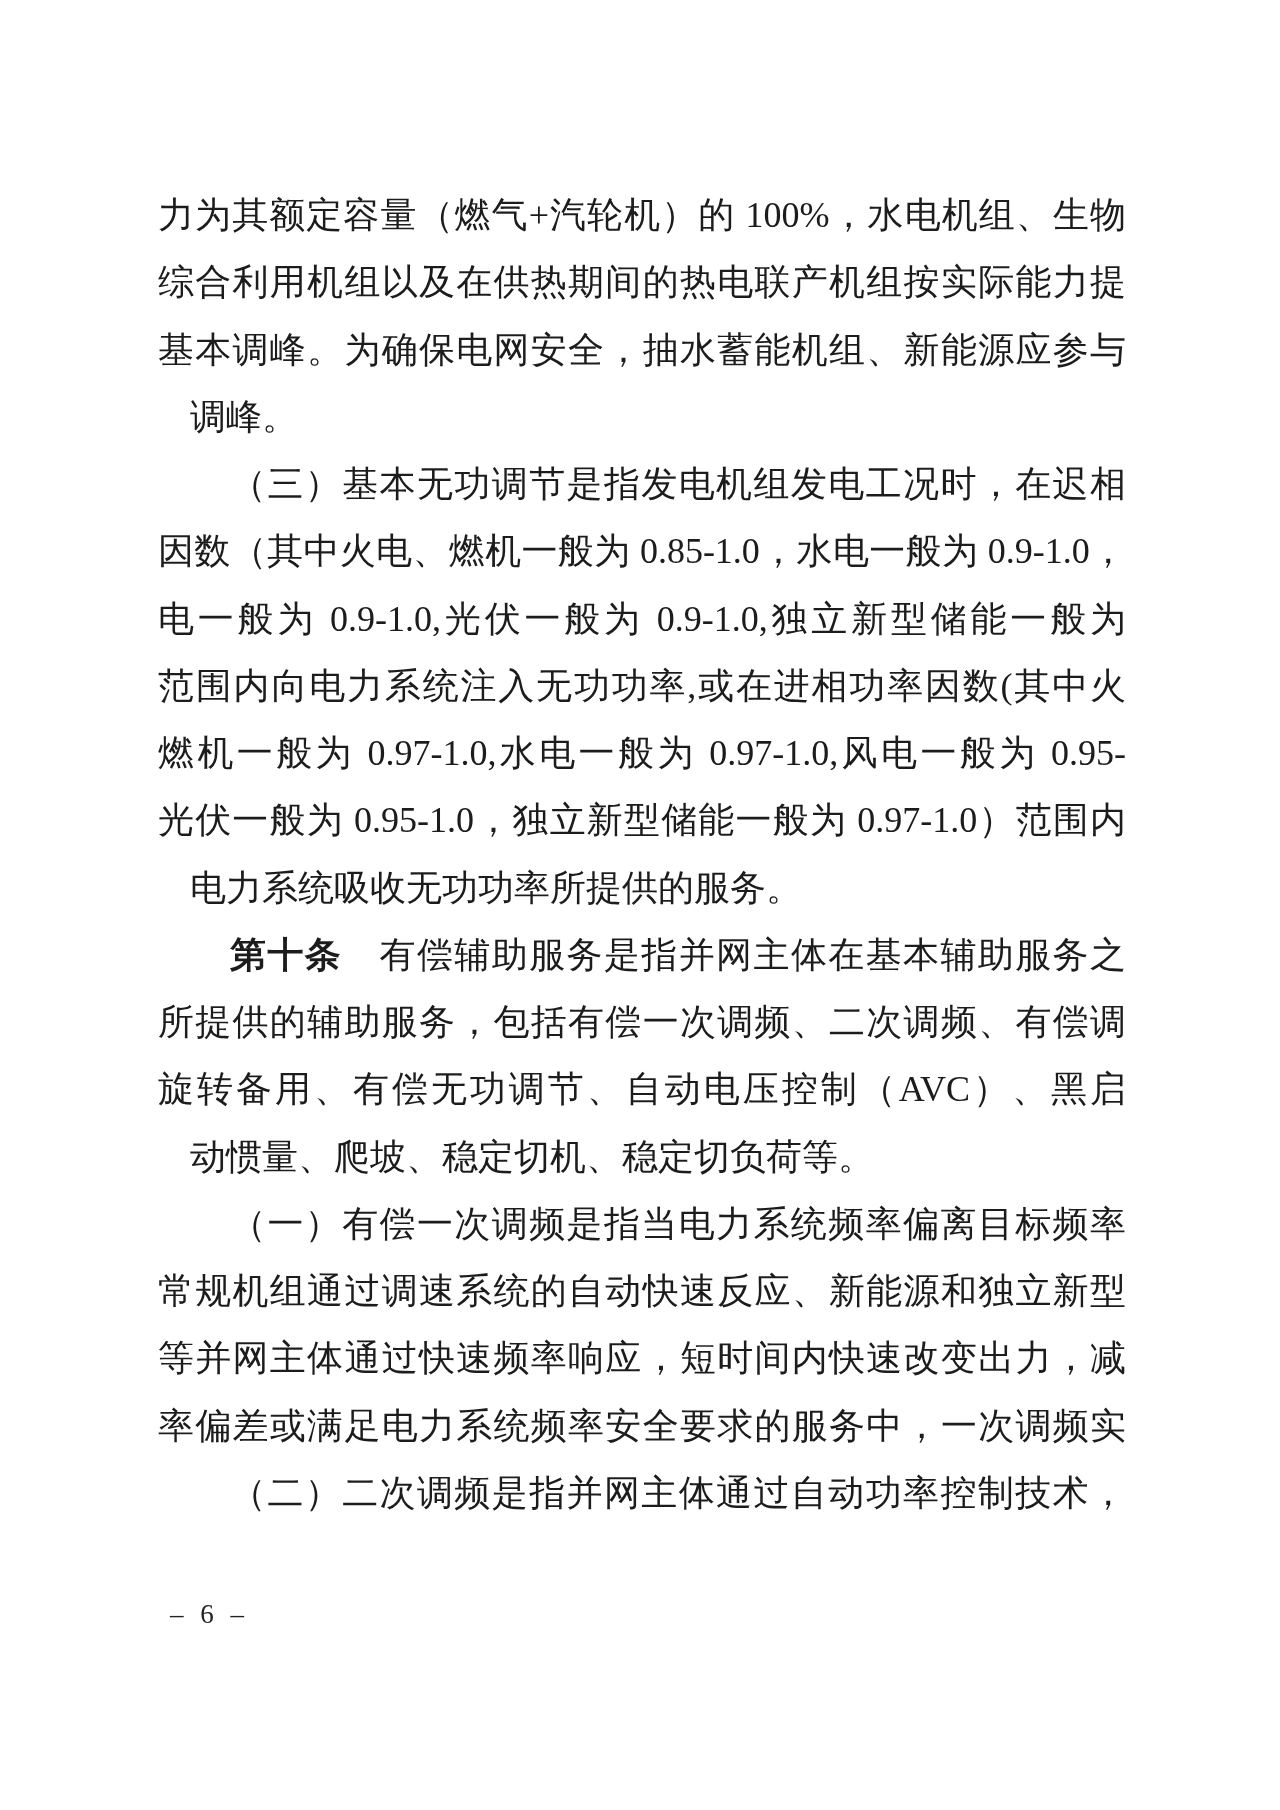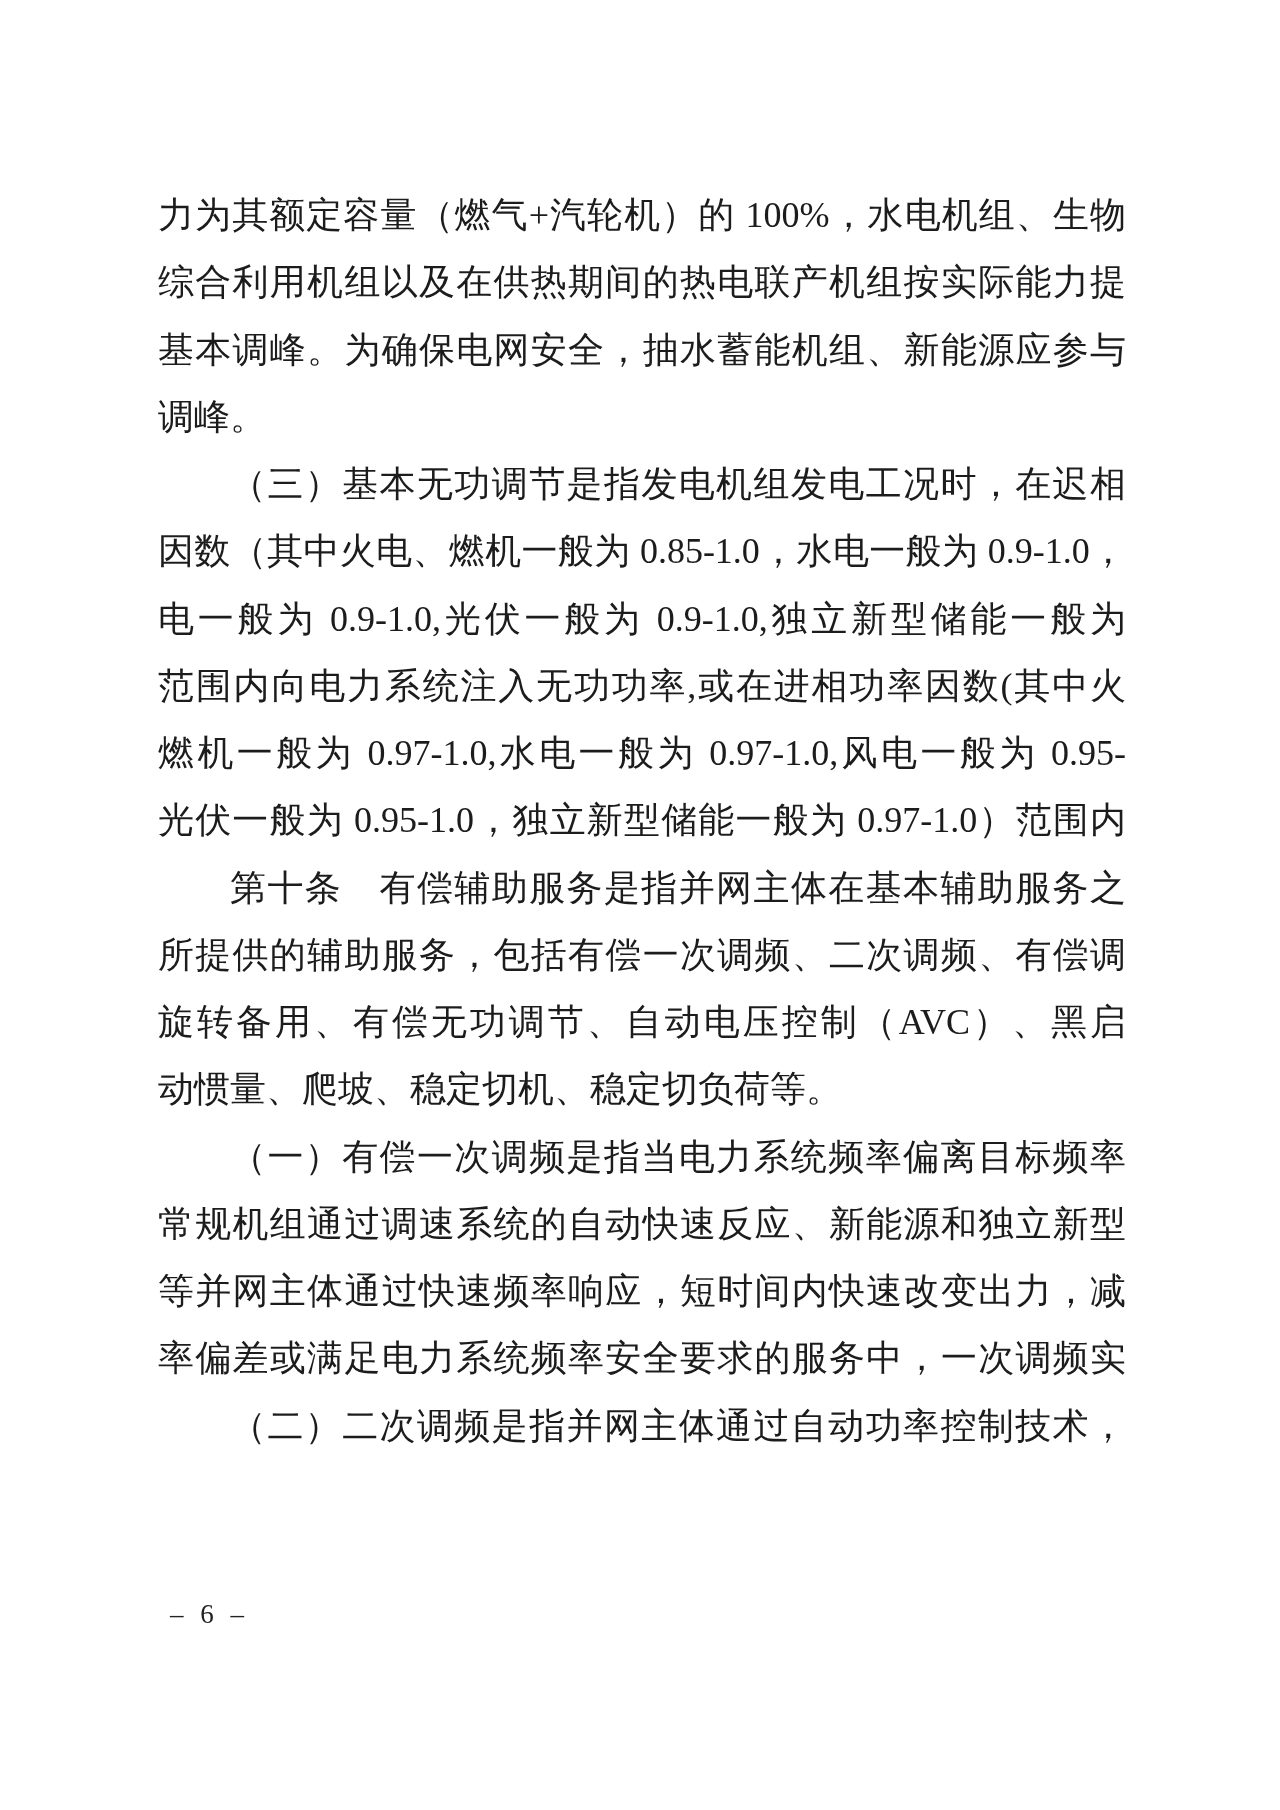--- a/index.html
+++ b/index.html
@@ -30,26 +30,27 @@
     padding: 0;
   }
   .line {
     text-align: justify;
     text-align-last: justify;
     height: 67.25px;
     overflow: hidden;
   }
   .line.short-last {
     text-align-last: left;
+    margin-left: 32px;
   }
   .line.indent {
     text-indent: 2em;
   }
   .seg-bold {
-    font-weight: normal;
+    font-weight: bold;
   }
   .footer {
     position: absolute;
     left: 170px;
     top: 1597px;
     font-size: 27px;
     line-height: 34px;
     word-spacing: 8px;
     letter-spacing: 1px;
     color: #222222;
@@ -66,20 +67,21 @@
         <div class="line">基本调峰。为确保电网安全，抽水蓄能机组、新能源应参与系统</div>
         <div class="line short-last">调峰。</div>
       </div>
       <div class="paragraph">
         <div class="line indent">（三）基本无功调节是指发电机组发电工况时，在迟相功率</div>
         <div class="line">因数（其中火电、燃机一般为 0.85-1.0，水电一般为 0.9-1.0，风</div>
         <div class="line">电一般为 0.9-1.0,光伏一般为 0.9-1.0,独立新型储能一般为 0.8）</div>
         <div class="line">范围内向电力系统注入无功功率,或在进相功率因数(其中火电、</div>
         <div class="line">燃机一般为 0.97-1.0,水电一般为 0.97-1.0,风电一般为 0.95-1.0，</div>
         <div class="line">光伏一般为 0.95-1.0，独立新型储能一般为 0.97-1.0）范围内从</div>
+        <div class="line short-last">电力系统吸收无功功率所提供的服务。</div>
       </div>
       <div class="paragraph">
         <div class="line indent"><span class="seg-bold">第十条</span><span class="seg-regular">　有偿辅助服务是指并网主体在基本辅助服务之外</span></div>
         <div class="line">所提供的辅助服务，包括有偿一次调频、二次调频、有偿调峰、</div>
         <div class="line">旋转备用、有偿无功调节、自动电压控制（AVC）、黑启动、转</div>
         <div class="line short-last">动惯量、爬坡、稳定切机、稳定切负荷等。</div>
       </div>
       <div class="paragraph">
         <div class="line indent">（一）有偿一次调频是指当电力系统频率偏离目标频率时，</div>
         <div class="line">常规机组通过调速系统的自动快速反应、新能源和独立新型储能</div>

